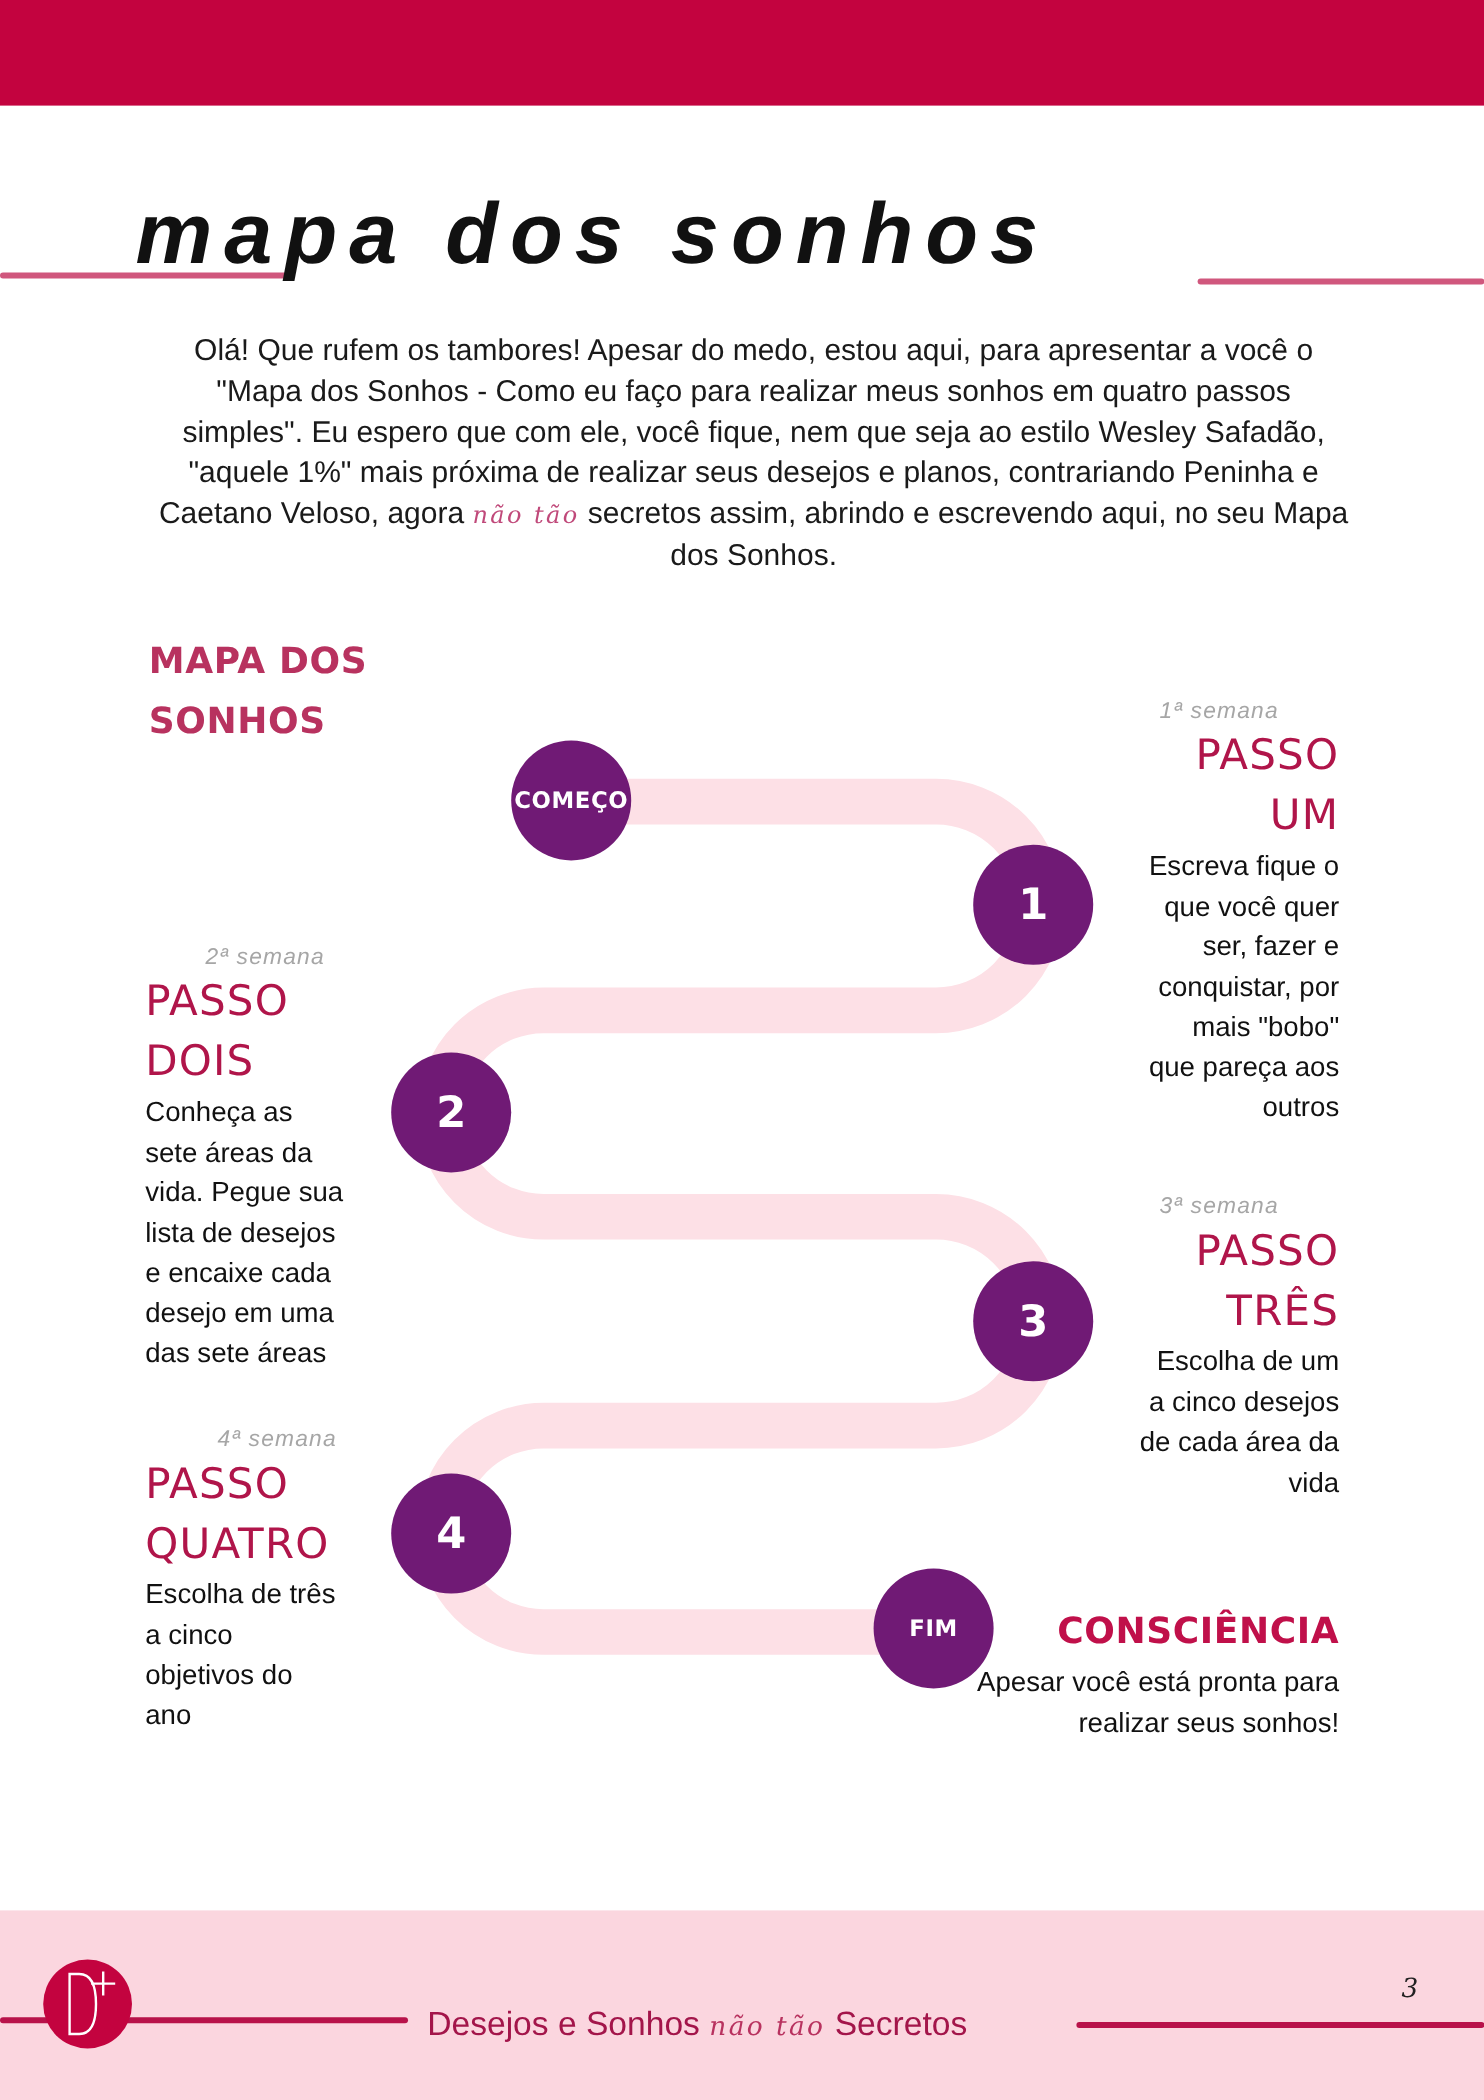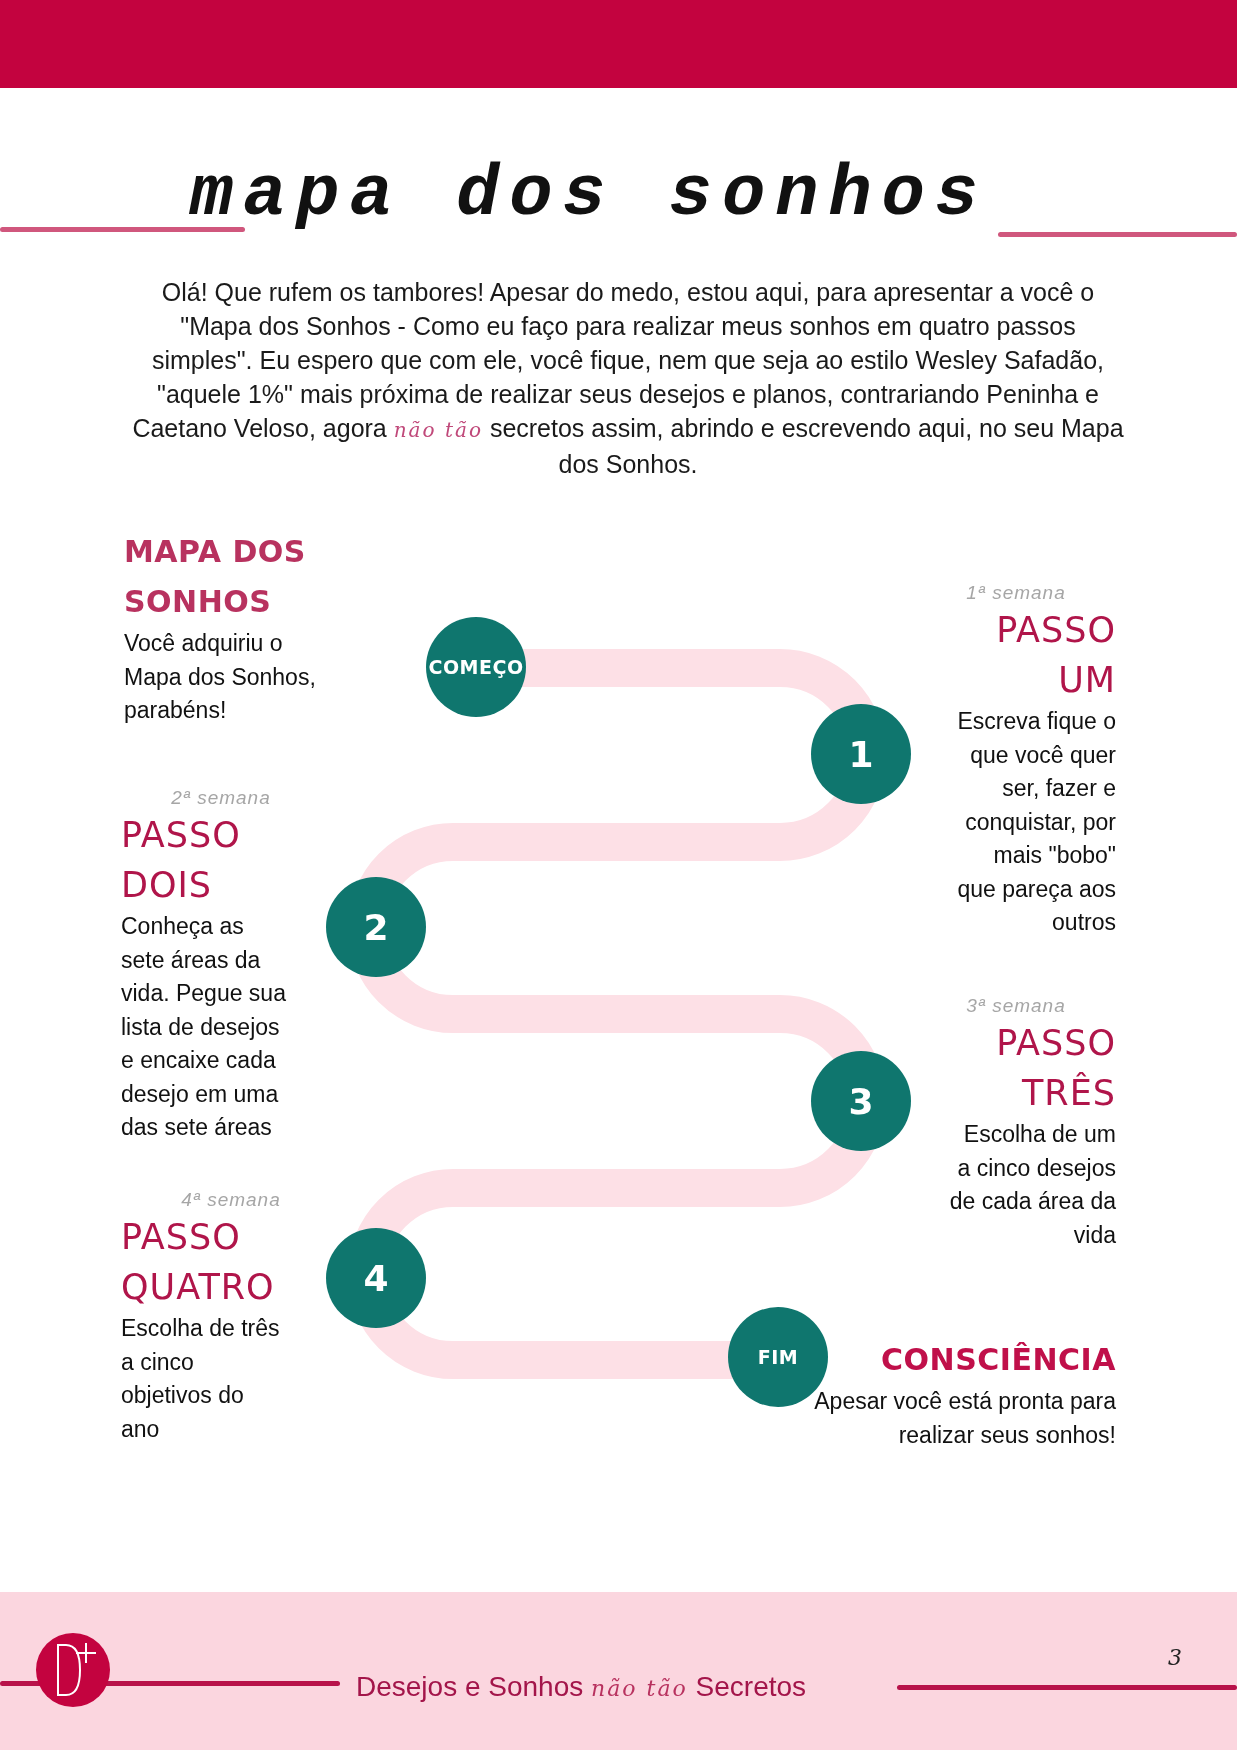--- a/index.html
+++ b/index.html
@@ -1,26 +1,26 @@
 <!DOCTYPE html>
 <html><head>
 <meta charset="utf-8">
 <style>
   * { margin:0; padding:0; box-sizing:border-box; }
   html, body { width:1237px; height:1750px; background:#ffffff; overflow:hidden; }
   body { position:relative; font-family:"Liberation Sans", sans-serif; color:#111; }
   .abs { position:absolute; }
   #top-bar { left:0; top:0; width:1237px; height:88px; background:#c3033f; }
   .title-line { height:5px; background:#d0577d; border-radius:3px; }
-  #doc-title { left:0; width:988px; top:150px; text-align:right; font-family:Liberation Mono, monospace; font-style:italic; font-size:72px; letter-spacing:10px; color:#111; line-height:90px; }
+  #doc-title { left:0; width:988px; top:150px; text-align:center; font-family:Liberation Sans, sans-serif; font-style:italic; font-size:72px; letter-spacing:10px; color:#111; line-height:90px; }
   #intro { left:130px; width:996px; top:275px; text-align:center; font-size:25px; line-height:34px; color:#1a1a1a; }
   .script { font-family:"DejaVu Serif", serif; font-style:italic; color:#c0497a; font-size:20px; letter-spacing:2px; }
 
   svg#road { position:absolute; left:0; top:0; width:1237px; height:1750px; }
-  .node { position:absolute; width:100px; height:100px; border-radius:50%; background:#0f766e; display:flex; align-items:center; justify-content:center; color:#ffffff; font-weight:bold; font-family:"DejaVu Sans", sans-serif; }
+  .node { position:absolute; width:100px; height:100px; border-radius:50%; background:#701a75; display:flex; align-items:center; justify-content:center; color:#ffffff; font-weight:bold; font-family:"DejaVu Sans", sans-serif; }
   .node.num { font-size:36px; }
   .node.lbl { font-size:19px; letter-spacing:0.5px; }
 
   .week { font-size:19px; font-style:italic; color:#a6a6a6; letter-spacing:1px; line-height:24px;text-align:center; }
   .step-title { font-family:"DejaVu Sans", sans-serif; font-size:35px; color:#b0154a; line-height:50px; letter-spacing:1px; }
   .body-text { font-size:23px; line-height:33.5px; color:#111; }
   .bold-title { font-family:"DejaVu Sans", sans-serif; font-weight:bold; font-size:30px; line-height:50px; letter-spacing:0.5px; }
   .right { text-align:right; }
 
   #footer { left:0; top:1592px; width:1237px; height:158px; background:#fbd6df; }
@@ -63,25 +63,20 @@
 <div class="node num" style="left:326px; top:1228px;">
   <span>4</span>
 </div>
 <div class="node lbl" style="left:728px; top:1307px;">
   <span>FIM</span>
 </div>
 
 <div class="abs" style="left:124px; top:527px; width:260px;">
   <div class="bold-title" style="color:#b8325f;">MAPA DOS</div>
   <div class="bold-title" style="color:#b8325f;">SONHOS</div>
-  <div class="body-text">
-    <div>Você adquiriu o</div>
-    <div>Mapa dos Sonhos,</div>
-    <div>parabéns!</div>
-  </div>
 </div>
 
 <div class="abs right" style="left:916px; top:581px; width:200px;">
   <div class="week">1ª semana</div>
   <div class="step-title">PASSO</div>
   <div class="step-title">UM</div>
   <div class="body-text">
     <div>Escreva fique o</div>
     <div>que você quer</div>
     <div>ser, fazer e</div>

